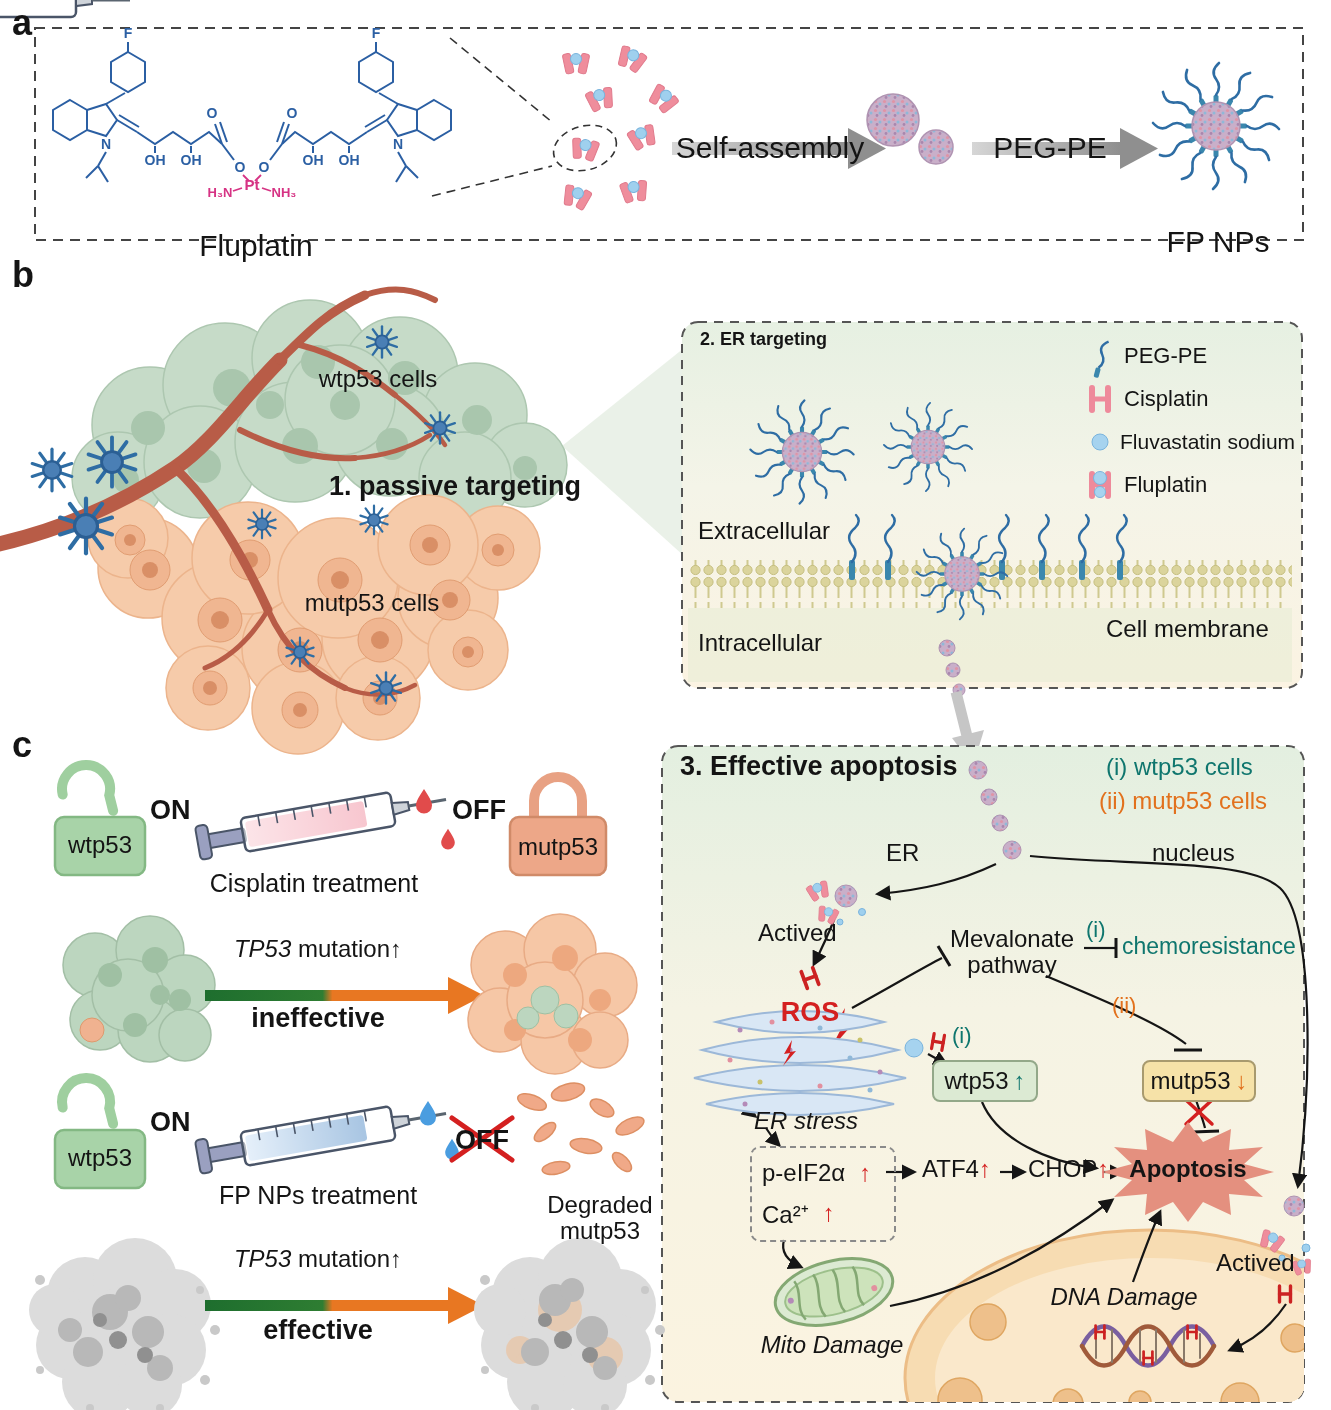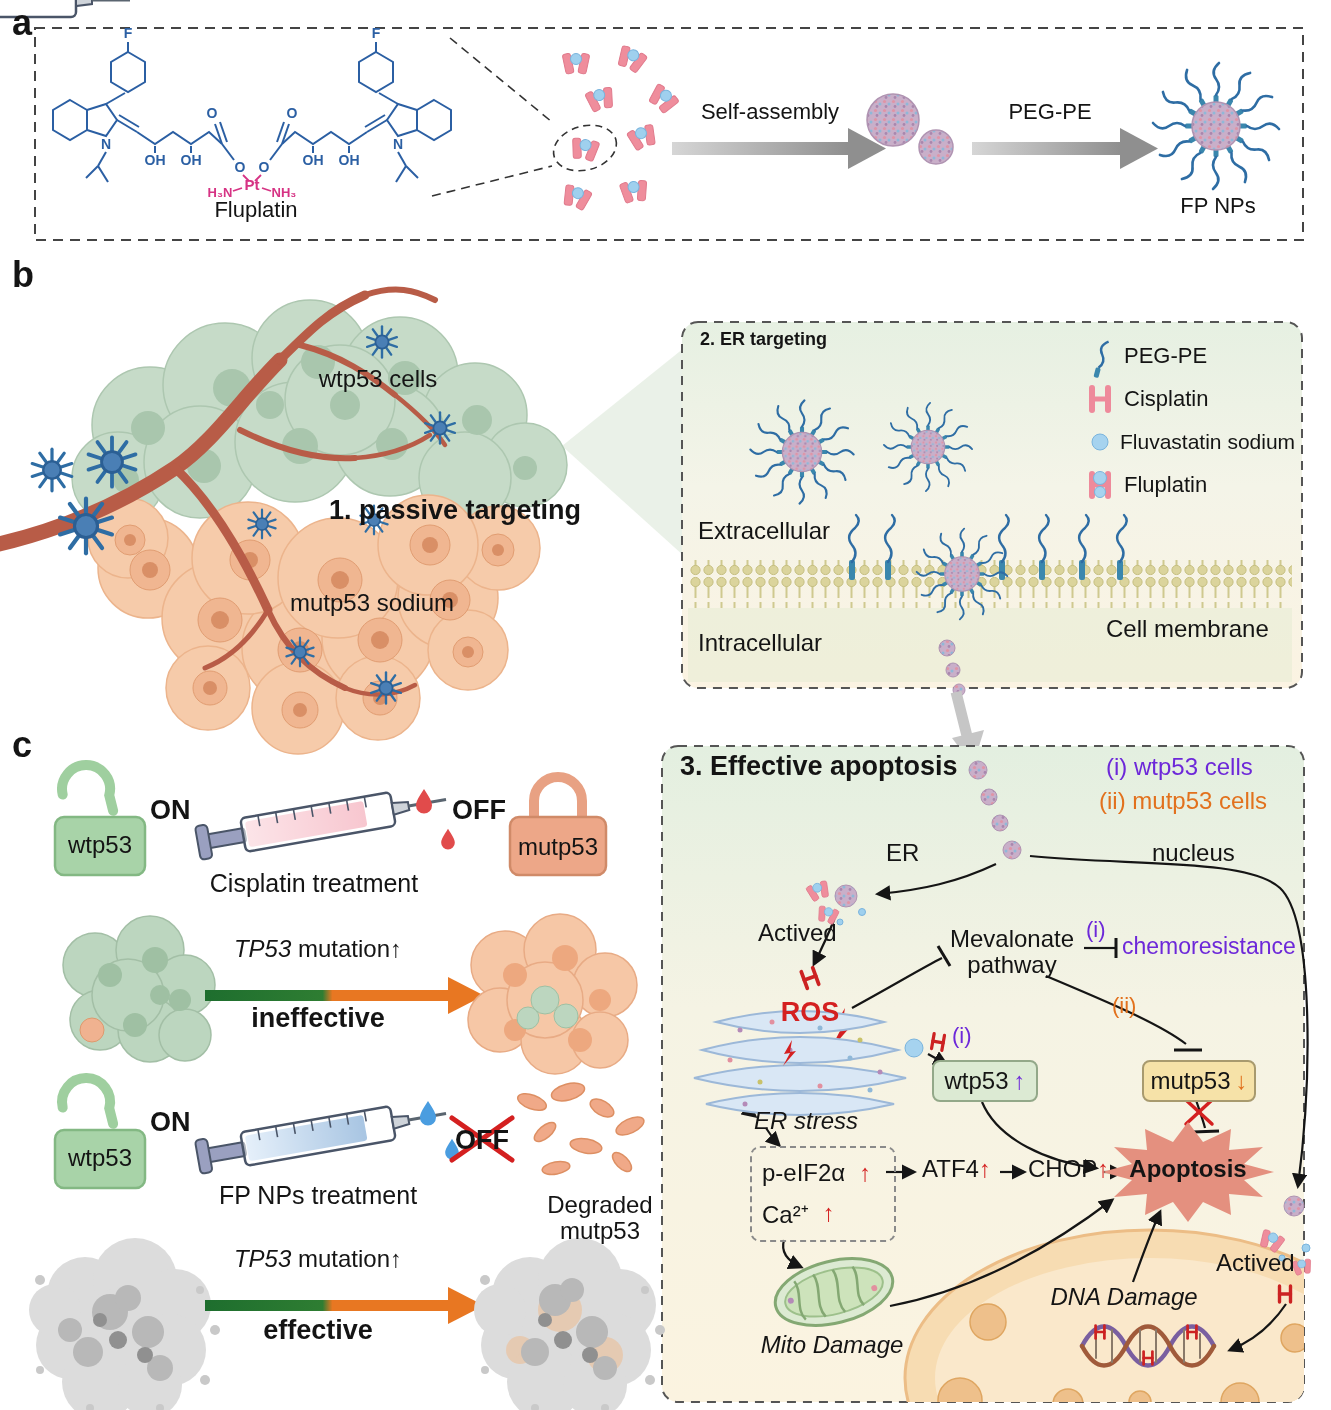--- a/index.html
+++ b/index.html
@@ -4,26 +4,26 @@
 <style>
   html,body{margin:0;padding:0;}
   body{width:1331px;height:1410px;position:relative;background:#ffffff;font-family:"Liberation Sans",sans-serif;color:#141414;}
   svg.art{position:absolute;left:0;top:0;z-index:1;}
   svg text{font-family:"Liberation Sans",sans-serif;font-weight:bold;}
   .lbl{position:absolute;z-index:2;line-height:1.08;white-space:nowrap;}
   .c{transform:translateX(-50%);text-align:center;}
   .wrap{white-space:normal;}
   .bold{font-weight:bold;}
   .it{font-style:italic;}
-  .green{color:#6d28d9;}
+  .green{color:#0f766e;}
   .orange{color:#e2711d;}
   .red{color:#d42020;}
   .f21{font-size:21px;}.f22{font-size:22px;}.f23{font-size:23px;}.f24{font-size:24px;}
   .f25{font-size:25px;}.f26{font-size:18px;}.f27{font-size:27px;}.f28{font-size:24px;}
-  .f29{font-size:22px;}.f36{font-size:36px;font-weight:bold;}
+  .f29{font-size:30px;margin-top:32px;}.f36{font-size:36px;font-weight:bold;}
   .statebox{position:absolute;z-index:2;display:flex;align-items:center;justify-content:center;gap:5px;font-size:24px;border-radius:8px;}
   .wtbox{left:932px;top:1060px;width:102px;height:38px;background:#dcead3;border:2px solid #93a889;}
   .mutbox{left:1142px;top:1060px;width:110px;height:38px;background:#f6e2a8;border:2px solid #a89a6e;}
   .dashbox{position:absolute;z-index:2;left:750px;top:1146px;width:132px;height:92px;border:2px dashed #8a8a8a;border-radius:10px;display:flex;flex-direction:column;justify-content:center;gap:10px;padding-left:10px;font-size:24px;}
   .dashbox .row{display:flex;gap:14px;align-items:center;}
 </style>
 </head>
 <body>
 
 <svg class="art" width="1331" height="1410" viewBox="0 0 1331 1410">
@@ -672,22 +672,22 @@
 <div class="lbl f36" style="left:12px;top:4px;">a</div>
 <div class="lbl f36" style="left:12px;top:256px;">b</div>
 <div class="lbl f36" style="left:12px;top:726px;">c</div>
 
 <div class="lbl f29 c" style="left:256px;top:198px;">Fluplatin</div>
 <div class="lbl f29 c" style="left:770px;top:100px;">Self-assembly</div>
 <div class="lbl f29 c" style="left:1050px;top:100px;">PEG-PE</div>
 <div class="lbl f29 c" style="left:1218px;top:194px;">FP NPs</div>
 
 <div class="lbl f28 c" style="left:378px;top:366px;">wtp53 cells</div>
-<div class="lbl f27 bold c" style="left:455px;top:472px;margin-top:24px;">1. passive targeting</div>
-<div class="lbl f28 c" style="left:372px;top:590px;">mutp53 sodium</div>
+<div class="lbl f27 bold c" style="left:455px;top:472px;">1. passive targeting</div>
+<div class="lbl f28 c" style="left:372px;top:590px;">mutp53 cells</div>
 
 <div class="lbl f26 bold" style="left:700px;top:330px;">2. ER targeting</div>
 <div class="lbl f22" style="left:1124px;top:344px;">PEG-PE</div>
 <div class="lbl f22" style="left:1124px;top:387px;">Cisplatin</div>
 <div class="lbl f21" style="left:1120px;top:431px;">Fluvastatin sodium</div>
 <div class="lbl f22" style="left:1124px;top:473px;">Fluplatin</div>
 <div class="lbl f24" style="left:698px;top:518px;">Extracellular</div>
 <div class="lbl f24" style="left:698px;top:630px;">Intracellular</div>
 <div class="lbl f24" style="left:1106px;top:616px;">Cell membrane</div>
 

